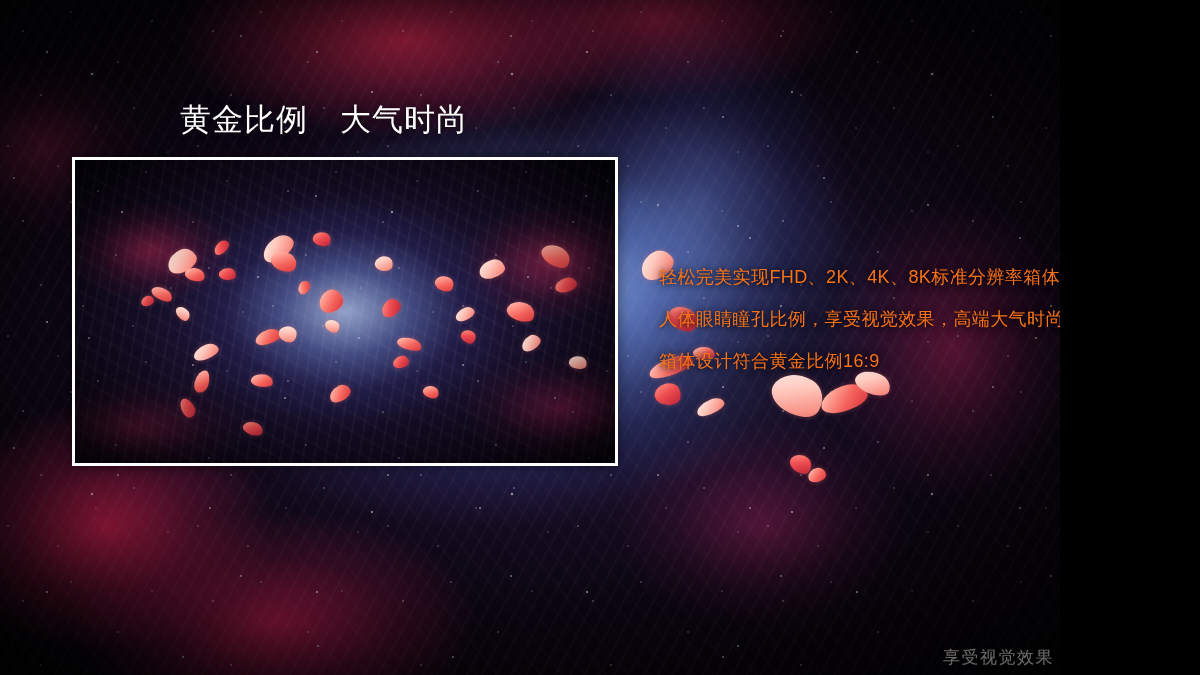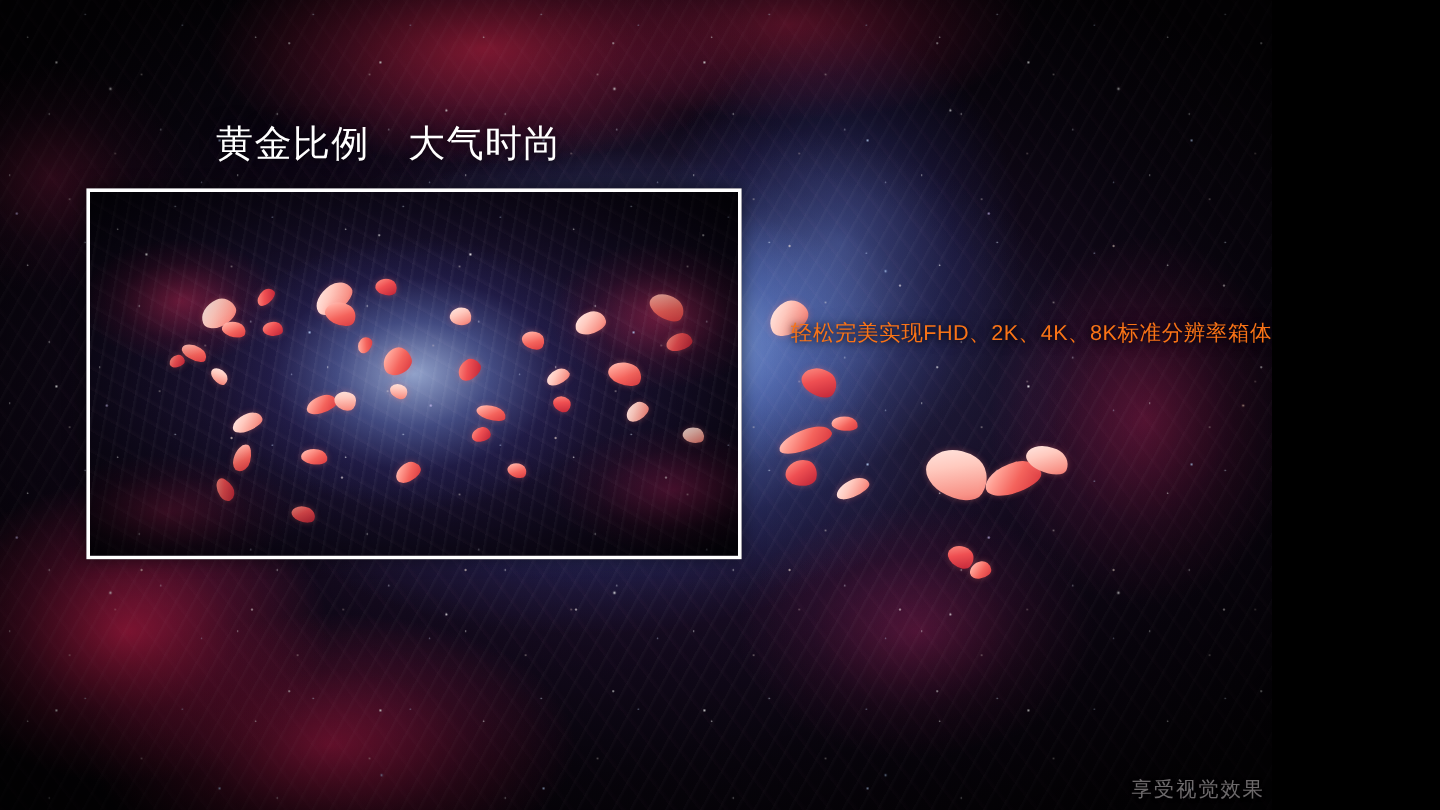--- a/index.html
+++ b/index.html
@@ -274,17 +274,19 @@
         <div class="petal" style="left: 222px; top: 122px; width: 14px; height: 11px; transform: rotate(-48deg);"></div>
         <div class="petal" style="left: 348px; top: 226px; width: 16px; height: 12px; transform: rotate(26deg);"></div>
       </div>
     <div class="inner-vig"></div>
   </div>
 
   <div id="headline">黄金比例　大气时尚</div>
 
   <div id="body-text">
     <div class="line">轻松完美实现FHD、2K、4K、8K标准分辨率箱体</div>
+    <div class="line">人体眼睛瞳孔比例，享受视觉效果，高端大气时尚</div>
+    <div class="line">箱体设计符合黄金比例16:9</div>
   </div>
 
   <div id="watermark">享受视觉效果</div>
 
 </div>
 
 </body></html>

